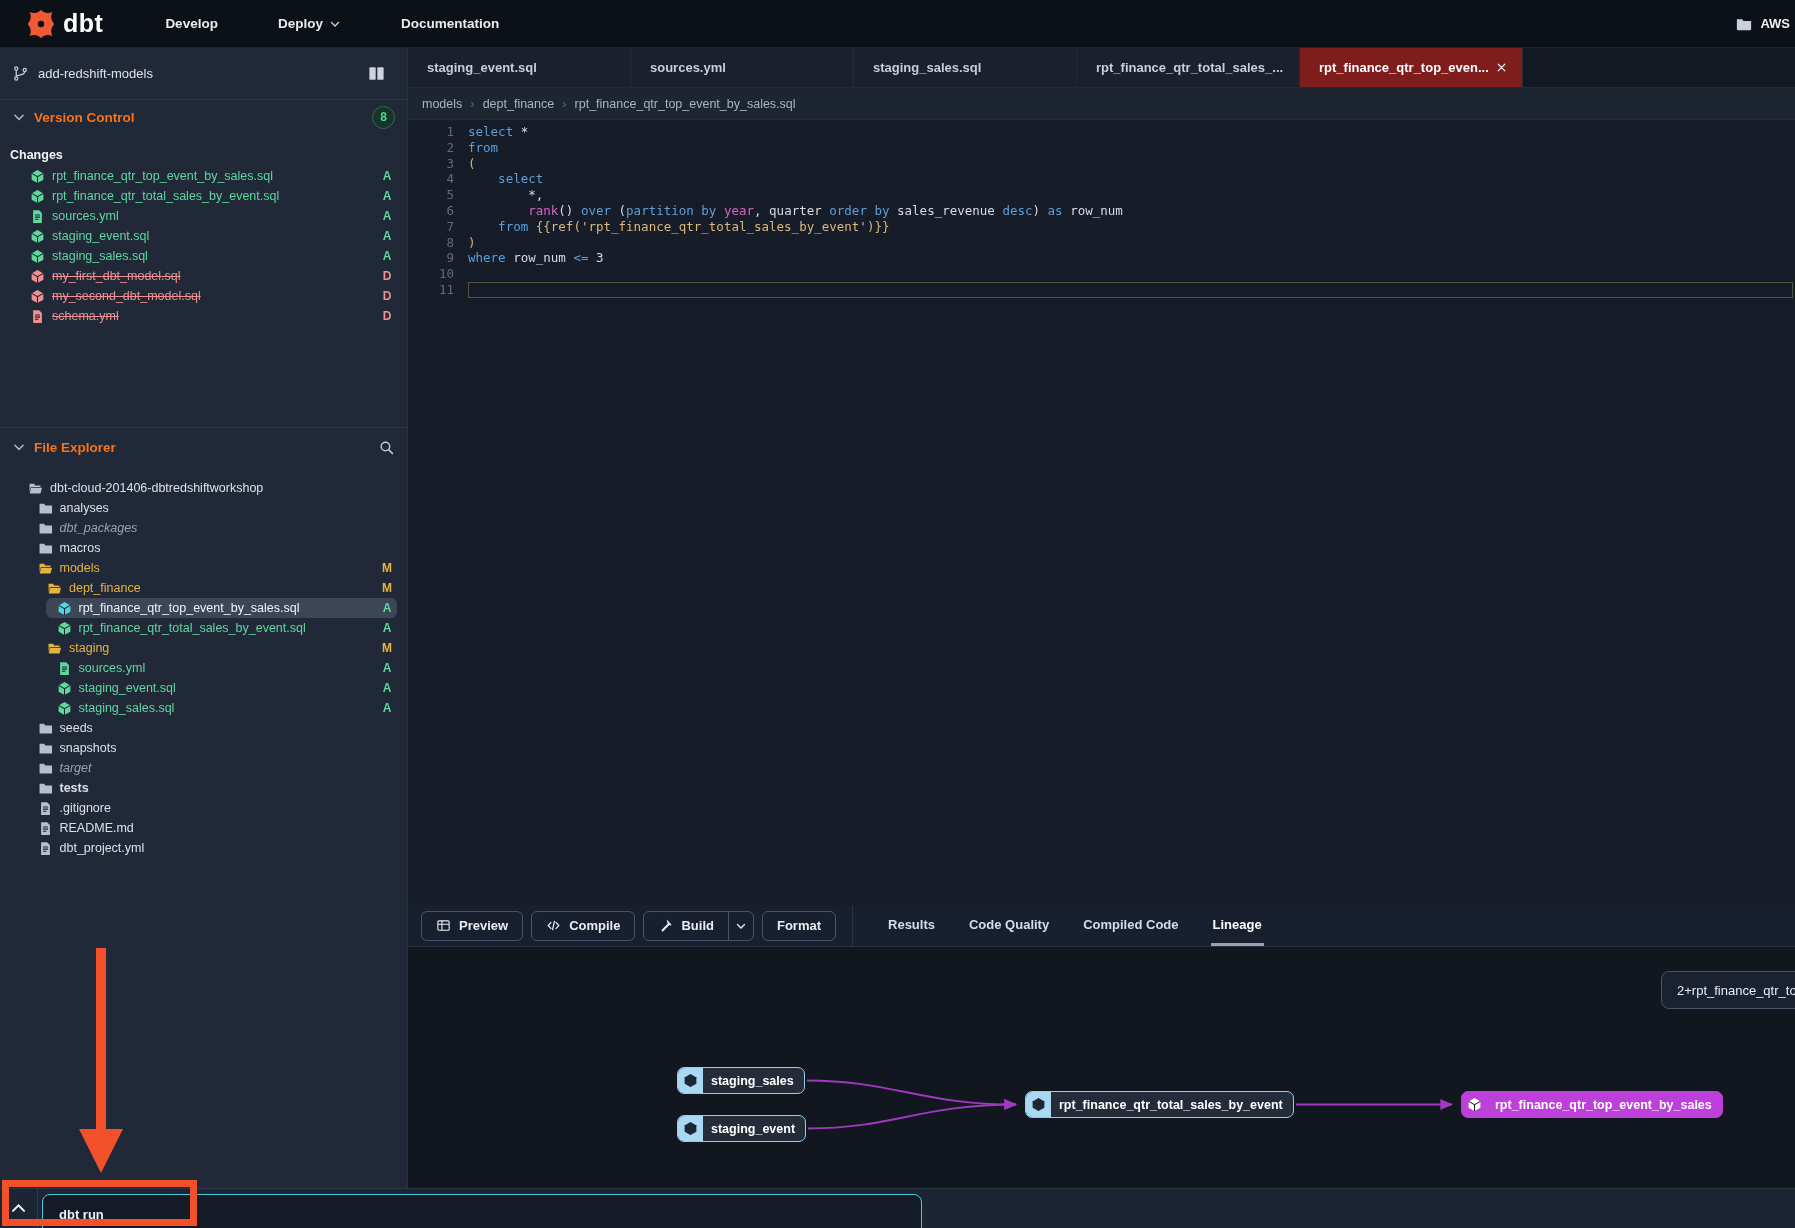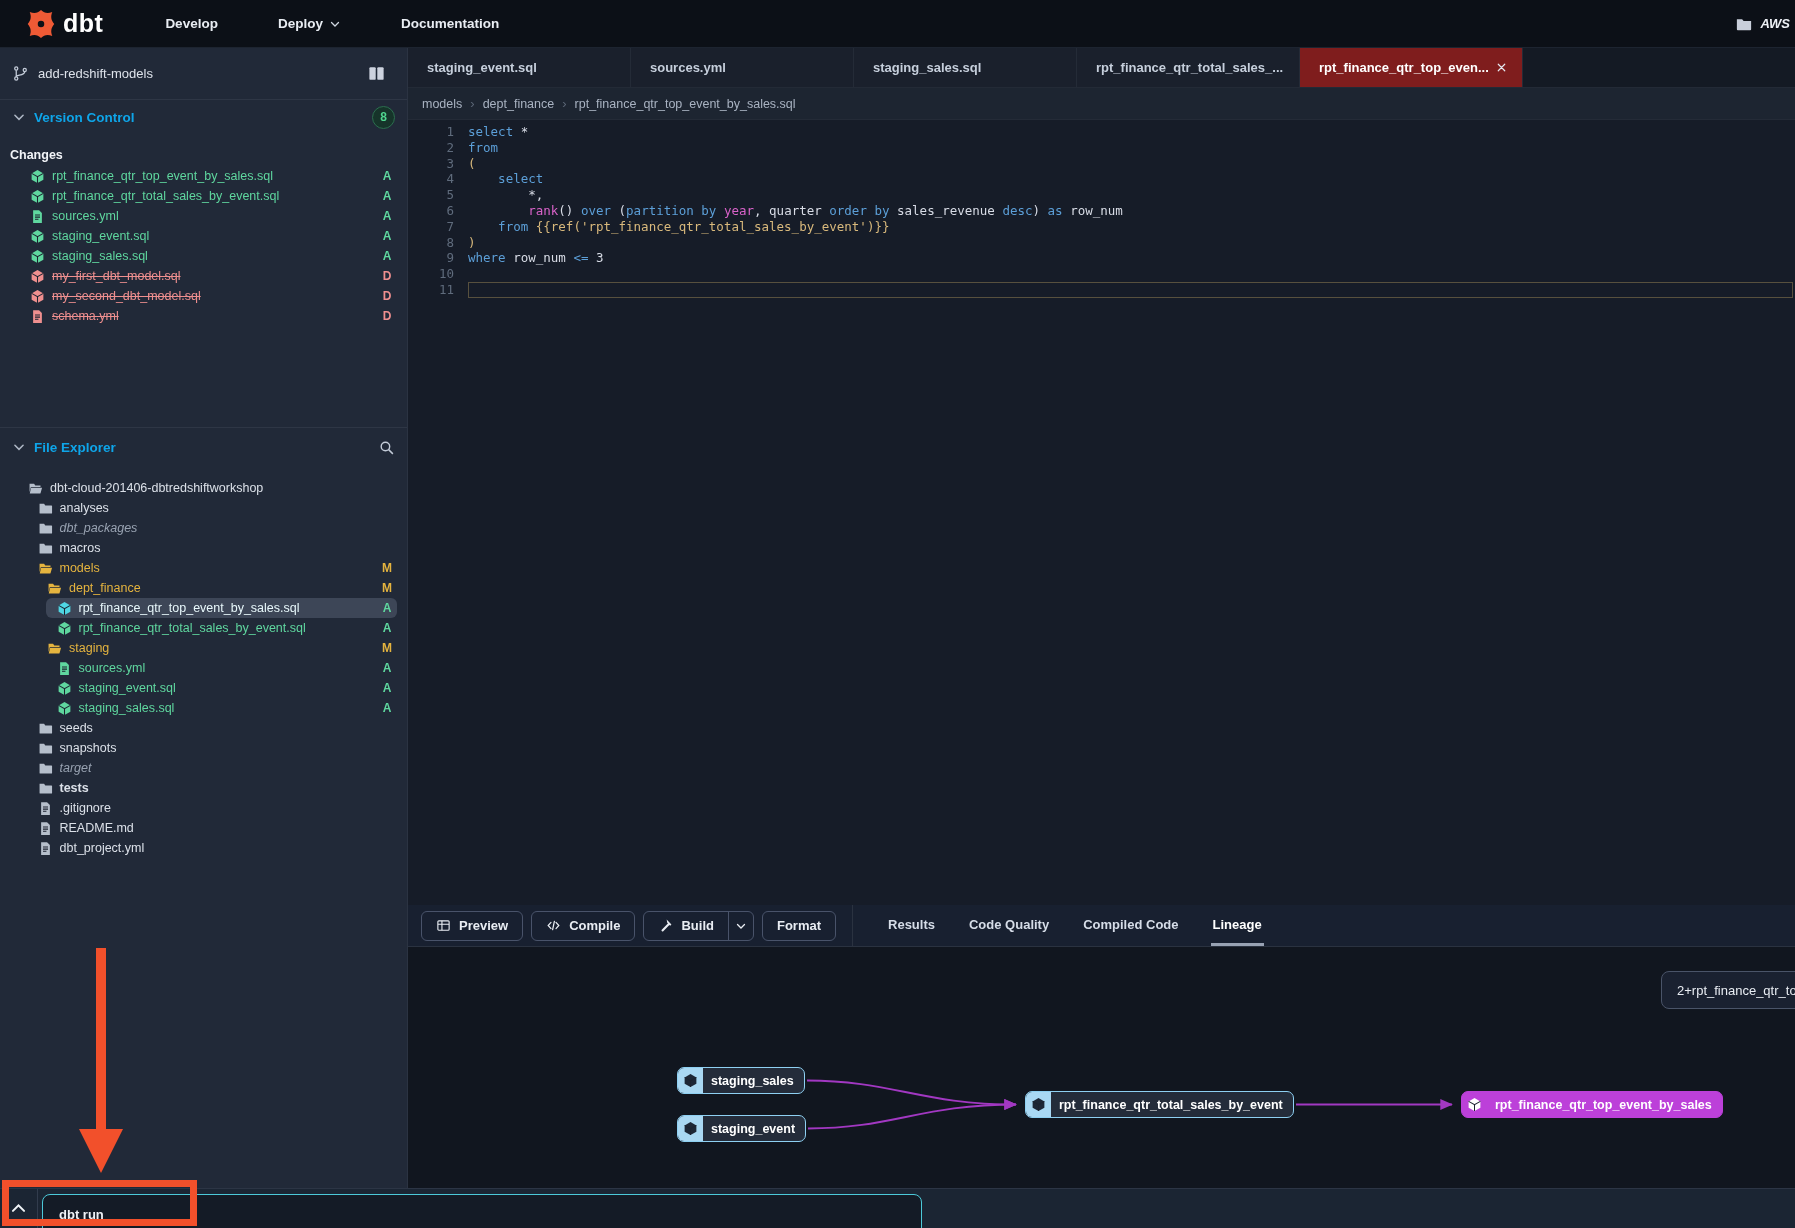--- a/index.html
+++ b/index.html
@@ -12,33 +12,33 @@
   .topnav { position:absolute; left:0; top:0; width:1795px; height:48px; background:#0c1017;
     display:flex; align-items:center; border-bottom:1px solid #1d2430; z-index:5; }
   .logo { display:flex; align-items:center; margin-left:26px; margin-right:34px; }
   .logo-mark { color:var(--c-brand,#ef5a35); width:30px; height:30px; margin-right:7px; }
   .logo-text { color:#fff; font-size:25px; font-weight:bold; letter-spacing:.5px; }
   .topnav-menu { display:flex; align-items:center; gap:32px; }
   .nav-item { display:flex; align-items:center; gap:6px; color:#e9edf3; font-size:13.5px; font-weight:bold; cursor:pointer;margin-left:28px; }
   .nav-caret { width:12px; height:12px; color:#cfd6e0; }
   .nav-right { margin-left:auto; display:flex; align-items:center; gap:7px; padding-right:5px; }
   .nav-right .icon { width:18px; height:18px; color:#c9cfdb; }
-  .nav-right-label { color:#eef1f6; font-size:13px; font-weight:bold;font-style:italic; }
+  .nav-right-label { color:#eef1f6; font-size:13px; font-weight:bold; }
 
   
   .sidebar { position:absolute; left:0; top:48px; width:408px; height:1140px; background:#212938;
     border-right:1px solid #2b3342; display:flex; flex-direction:column; z-index:2; }
   .branch-row { height:52px; flex:none; display:flex; align-items:center; padding:0 12px;
     border-bottom:1px solid #2e3645; }
   .branch-row .icon { width:17px; height:17px; color:#c3cbd8; margin-right:9px; }
   .branch-name { color:#dde2ea; font-size:13px; }
   .branch-row .book { margin-left:auto; width:19px; height:19px; color:#cdd3df; }
   .sec-header { height:34px; flex:none; display:flex; align-items:center; padding:0 12px; }
   .sec-header .chev { width:14px; height:14px; color:#aeb7c5; margin-right:8px; }
-  .sec-title { color:#0ea5e9; font-size:13.5px; font-weight:bold; }
+  .sec-title { color:#f97316; font-size:13.5px; font-weight:bold; }
   .vc-badge { margin-left:auto; width:23px; height:23px; border-radius:50%; background:#16342a;
     border:1.5px solid #2c6e4f; color:var(--c-badge,#4fd68f); font-size:12px; font-weight:bold;
     display:flex; align-items:center; justify-content:center; }
   .vc-body { height:294px; flex:none; border-bottom:1px solid #2e3645; }
   .commit-btn { margin:7px 10px 0 10px; height:38px; border:1px solid #4c5668; border-radius:8px;
     display:flex; align-items:stretch; cursor:pointer; }
   .commit-label { flex:1; display:flex; align-items:center; padding-left:18px; color:#f2f4f8;
     font-size:13px; font-weight:600; }
   .commit-caret { width:26px; border-left:1px solid #4c5668; display:flex; align-items:center; justify-content:center; }
   .commit-caret .icon { width:13px; height:13px; color:#dfe4ec; }

